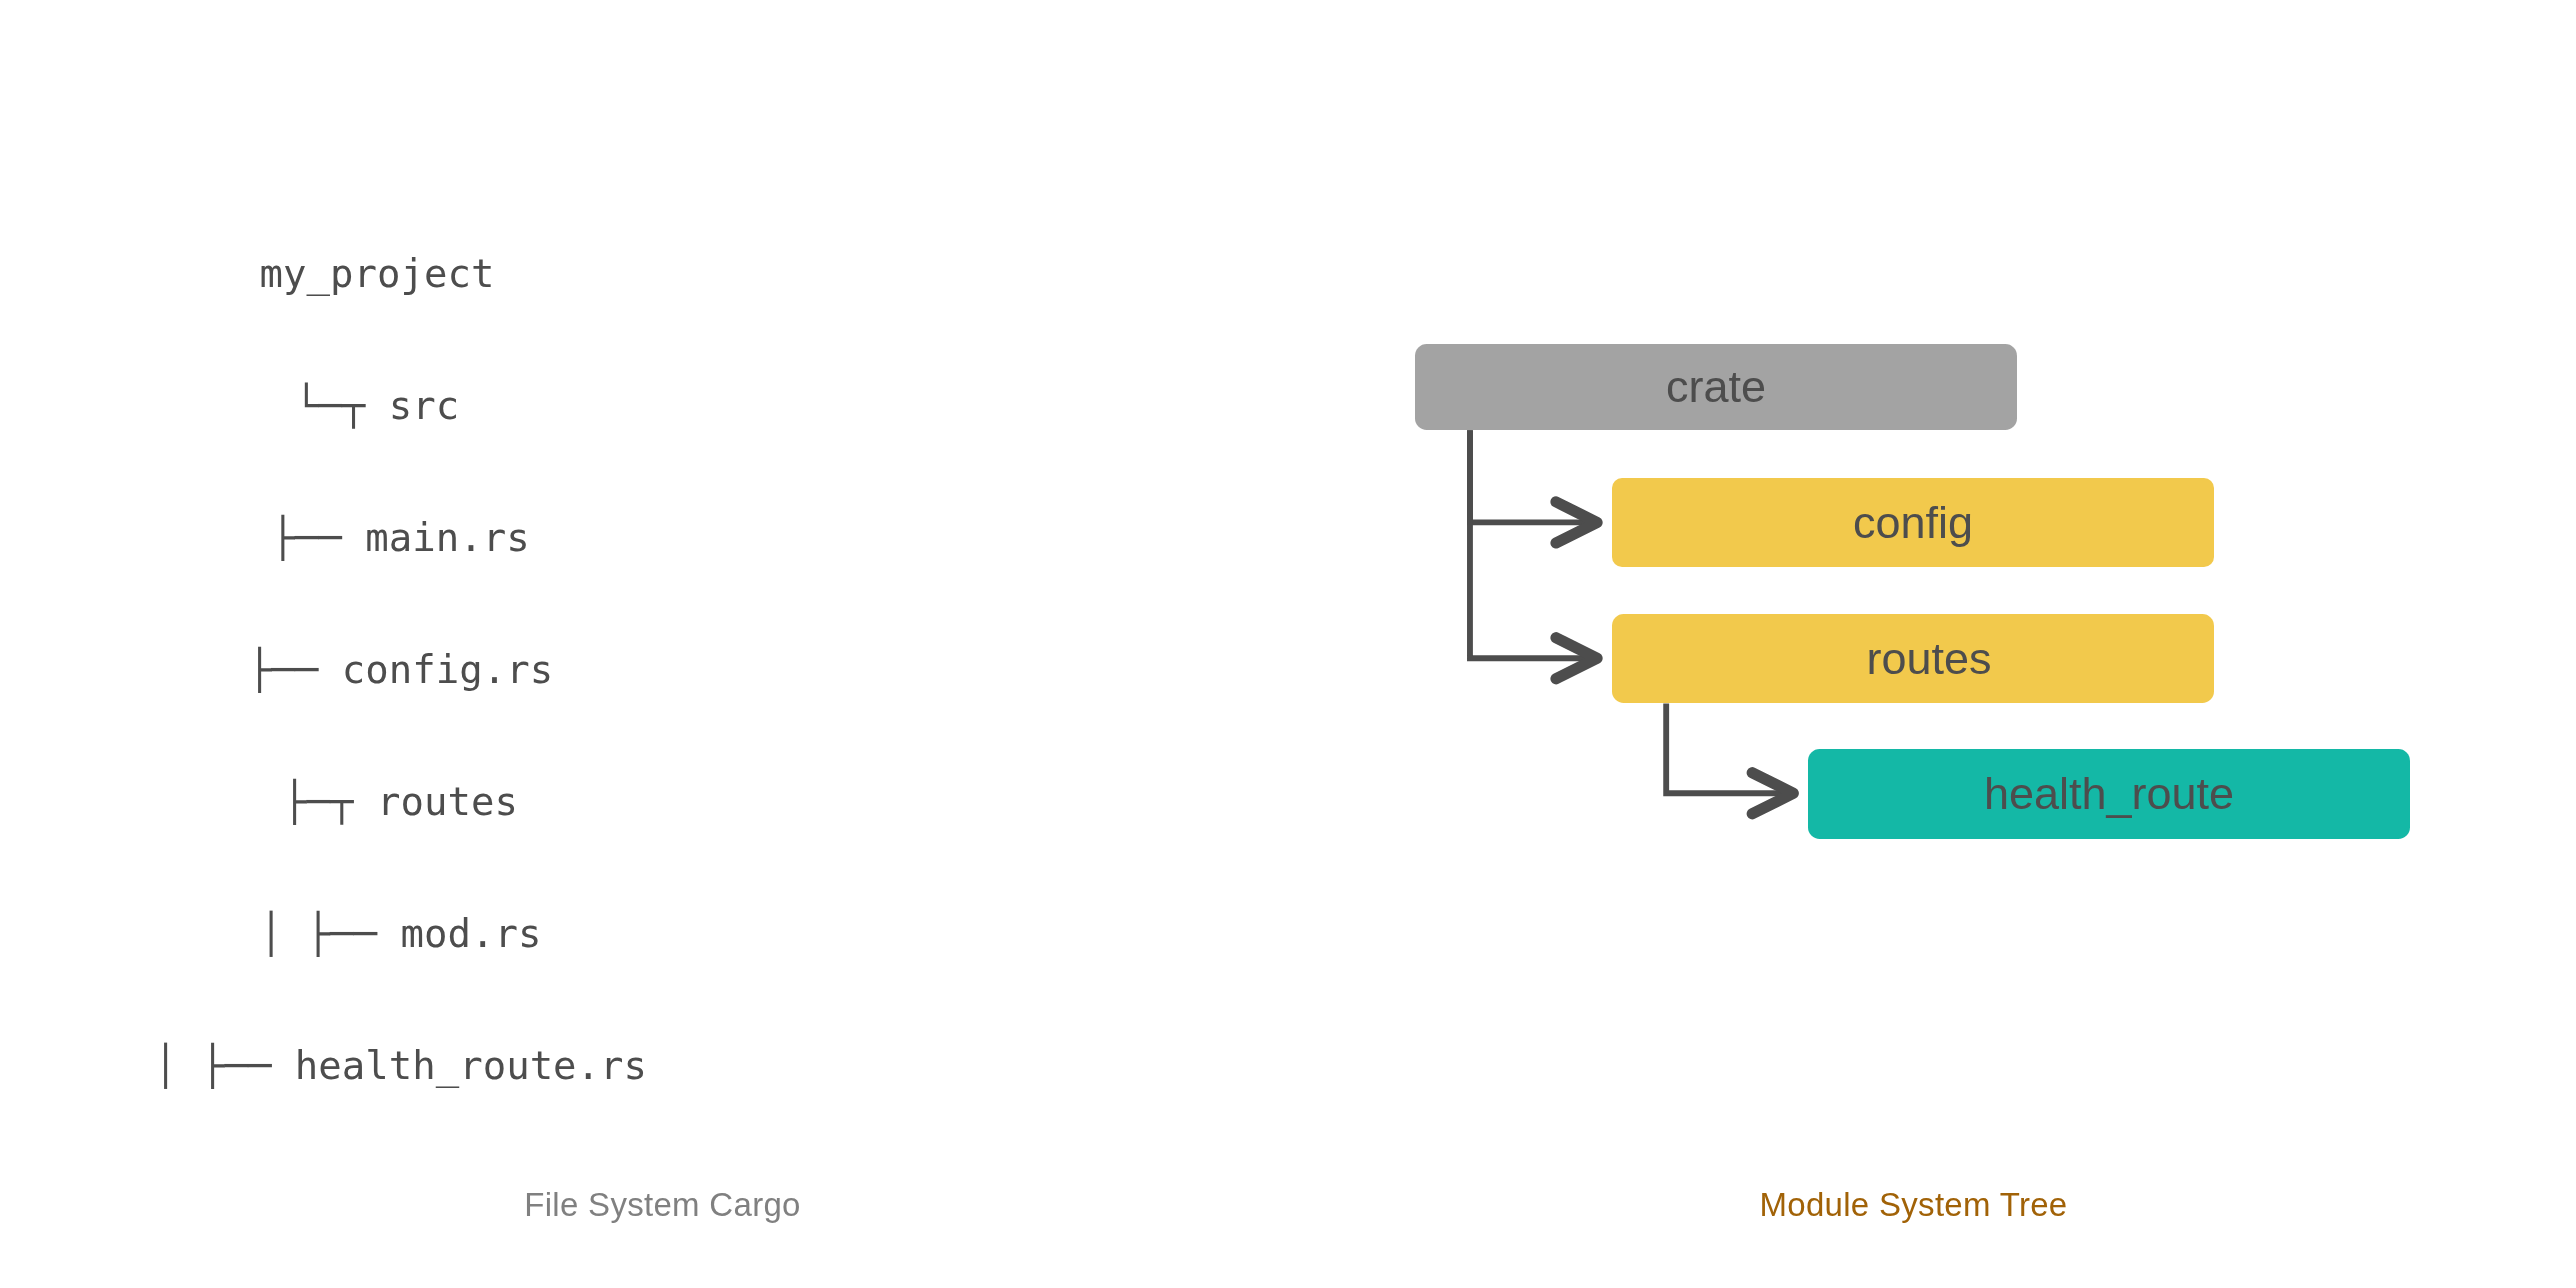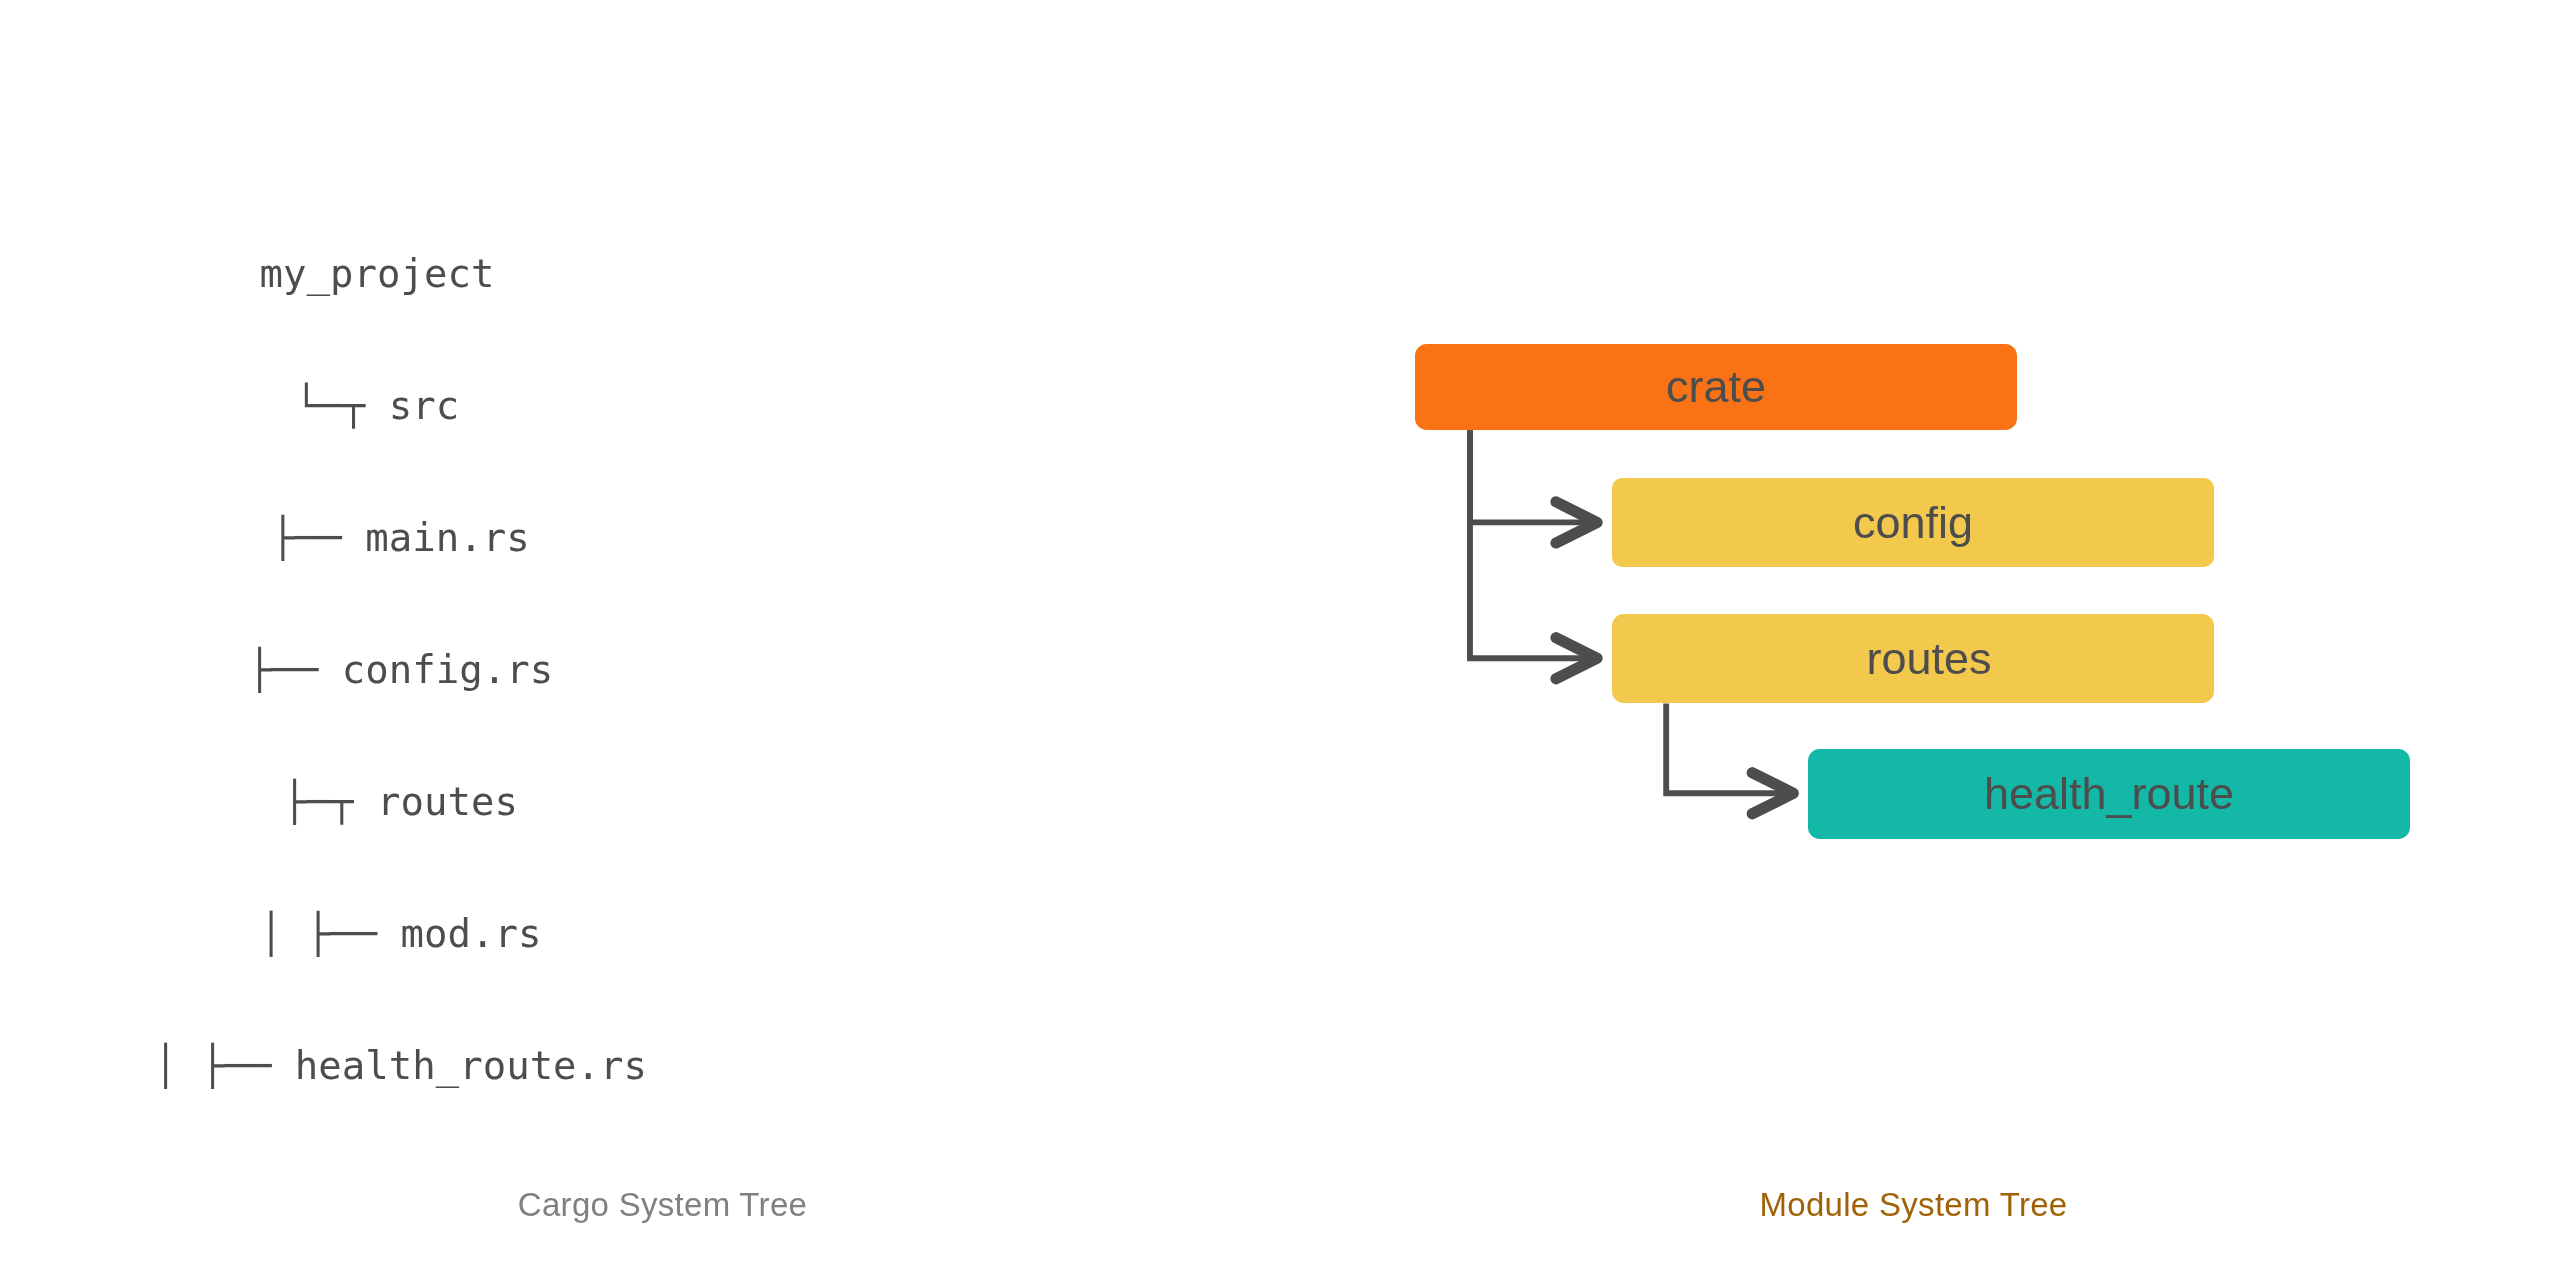--- a/index.html
+++ b/index.html
@@ -128,40 +128,40 @@
       <span class="fs-line">  ├── main.rs</span>
       <span class="fs-line">  ├── config.rs</span>
       <span class="fs-line">  ├─┬ routes</span>
       <span class="fs-line">  │ ├── mod.rs</span>
       <span class="fs-line">  │ ├── health_route.rs</span>
       
       
       
     </div>
 
-    <div id="fs-caption">Cargo System Tree</div>
+    <div id="fs-caption">File System Cargo</div>
   </div>
 
   <div id="mod-panel">
 
     <svg id="mod-svg" viewBox="0 0 1536 1536">
       <defs>
         <marker id="arrowhead" markerWidth="9" markerHeight="9" refX="8.2" refY="4.5" orient="auto" markerUnits="strokeWidth">
           <path d="M 1,1 L 8,4.5 L 1,8" fill="none" stroke="#4d4d4d" stroke-width="1.9" stroke-linecap="round" stroke-linejoin="round"></path>
         </marker>
       </defs>
 
       <path d="M 217,513 L 217,623 L 370,623" fill="none" stroke="#4d4d4d" stroke-width="7" stroke-linecap="butt" stroke-linejoin="miter" marker-end="url(#arrowhead)"></path>
 
       <path d="M 217,513 L 217,785 L 370,785" fill="none" stroke="#4d4d4d" stroke-width="7" stroke-linecap="butt" stroke-linejoin="miter" marker-end="url(#arrowhead)"></path>
 
       <path d="M 451,839 L 451,946 L 604,946" fill="none" stroke="#4d4d4d" stroke-width="7" stroke-linecap="butt" stroke-linejoin="miter" marker-end="url(#arrowhead)"></path>
     </svg>
 
-    <div class="mod-box" id="box-crate" style="background:#f97316;">
+    <div class="mod-box" id="box-crate" style="background:#a3a3a3;">
       <span>crate</span>
     </div>
 
     <div class="mod-box" id="box-config" style="background:#f2c94c;border-radius:10px;">
       <span>config</span>
     </div>
 
     <div class="mod-box" id="box-routes" style="background:#f2c94c;">
       <span>routes</span>
     </div>

